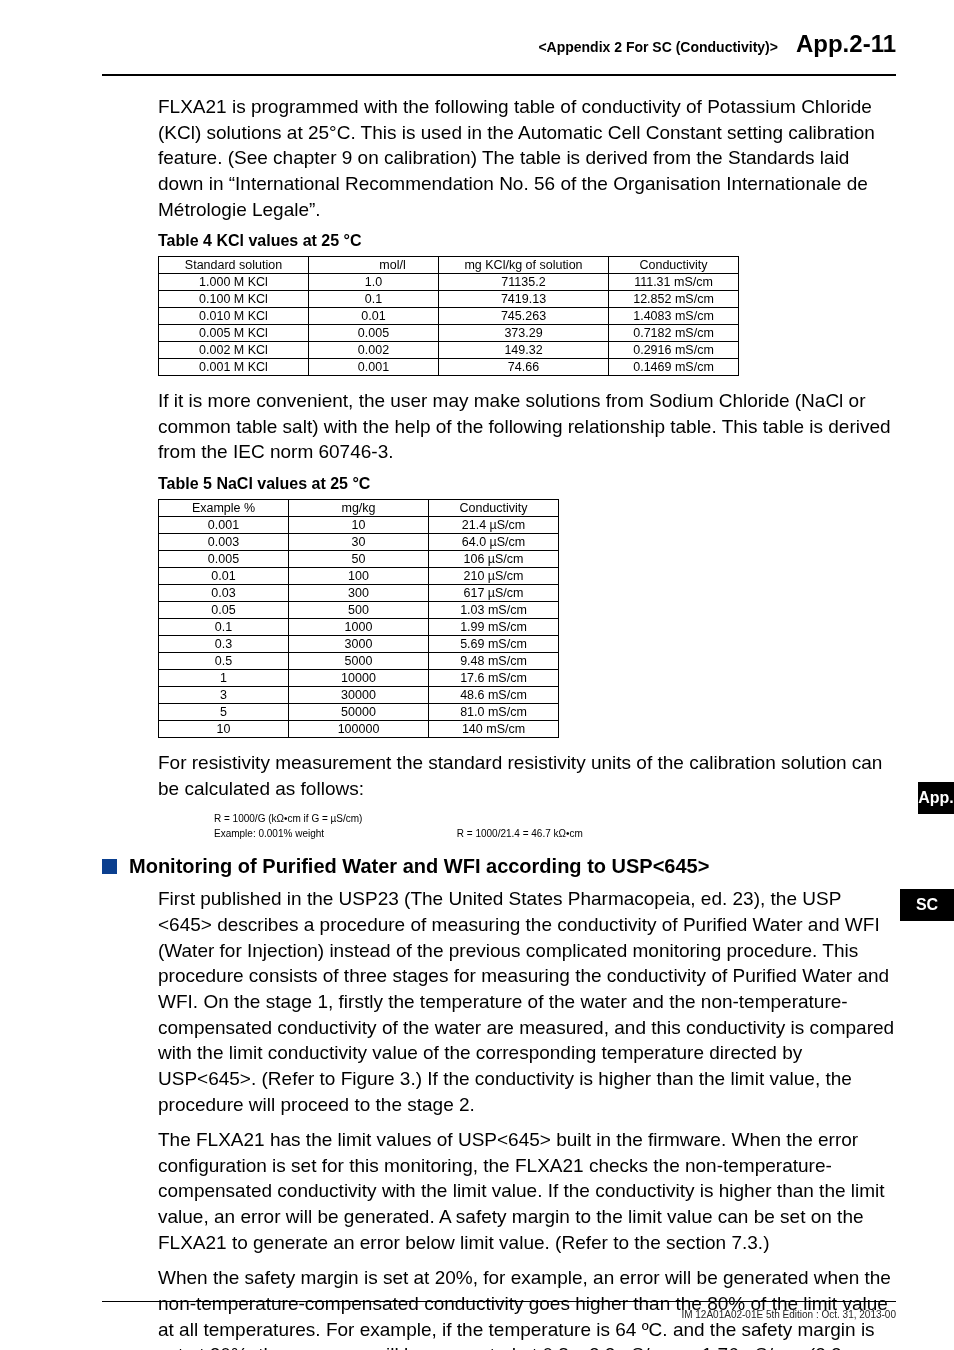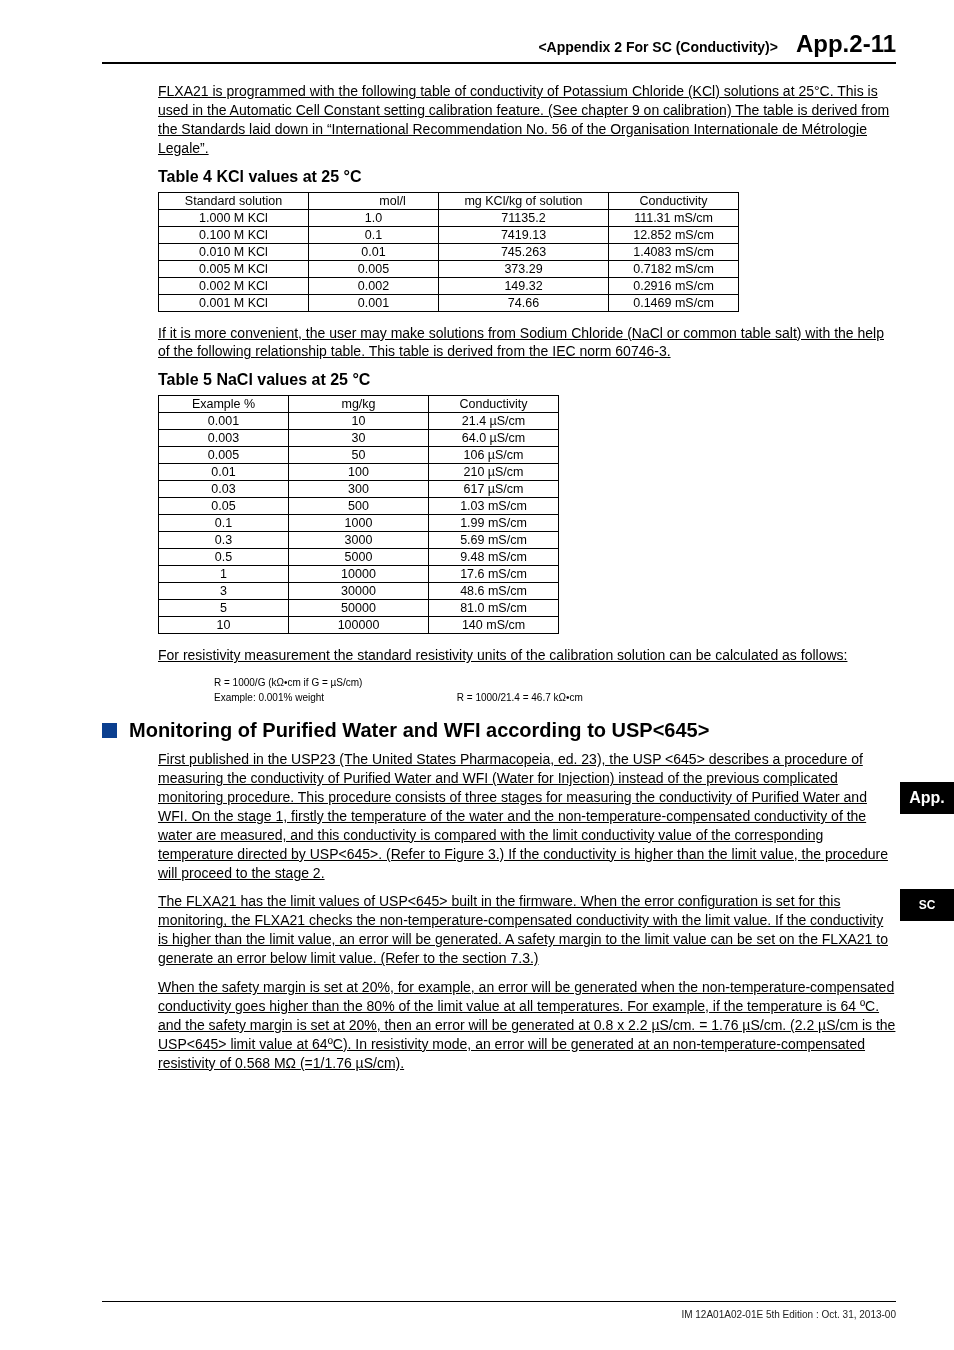--- a/index.html
+++ b/index.html
@@ -1,36 +1,36 @@
 <!DOCTYPE html>
 <html><head>
 <meta charset="utf-8">
 <style>
   * { box-sizing: border-box; margin: 0; padding: 0; }
   html, body { width: 954px; height: 1350px; font-family: Arial, Helvetica, sans-serif; background: #fff; color: #000; }
   .page { position: relative; width: 954px; height: 1350px; padding: 30px 58px 0 102px; }
-  .header { display: flex; justify-content: flex-end; align-items: baseline; border-bottom: 2px solid #000; padding-bottom: 4px; margin-bottom: 18px; }
+  .header { display: flex; justify-content: flex-end; align-items: baseline; border-bottom: 2px solid #000; padding-bottom: 16px; margin-bottom: 18px; }
   .header-section { font-size: 14px; font-weight: bold; margin-right: 18px; }
   .header-page { font-size: 24px; font-weight: bold; }
-  .body-text { font-size: 14px; line-height: 1.35; margin-bottom: 10px; margin-left: 56px; text-decoration: underline; }
+  .body-text { font-size: 19px; line-height: 1.35; margin-bottom: 10px; margin-left: 56px; }
   .table-caption { font-size: 16px; font-weight: bold; margin: 10px 0 6px 56px; }
   table { border-collapse: collapse; margin-left: 56px; margin-bottom: 12px; }
   th, td { border: 1px solid #000; font-size: 12.5px; padding: 1px 8px; }
   th { font-weight: normal; }
   .table4 th, .table4 td { }
   .table4 { }
   .table5 { }
   .center { text-align: center; }
   .formula { font-size: 10px; margin-left: 112px; line-height: 1.5; margin-bottom: 14px; }
   .section-heading { display: flex; align-items: center; margin: 6px 0 8px 0; }
   .sq { width: 15px; height: 15px; background: #0b3f8f; margin-right: 12px; flex-shrink: 0; }
   .section-heading h2 { font-size: 20px; font-weight: bold; }
   .side-tab { position: absolute; right: 0; background: #000; color: #fff; font-weight: bold; text-align: center; }
-  .tab-app { top: 782px; width: 54px; height: 32px; font-size: 16px; line-height: 32px; }
-  .tab-sc { top: 889px; width: 54px; height: 32px; font-size: 12px; line-height: 32px; }
+  .tab-app { top: 782px; width: 36px; height: 32px; font-size: 16px; line-height: 32px; }
+  .tab-sc { top: 889px; width: 54px; height: 32px; font-size: 16px; line-height: 32px; }
   .footer-rule { position: absolute; left: 102px; right: 58px; bottom: 48px; border-top: 1px solid #000; }
   .footer-text { position: absolute; right: 58px; bottom: 30px; font-size: 10px; color: #222; }
 </style>
 </head>
 <body>
 
 <div class="page">
 
   <div class="header">
     <span class="header-section">&lt;Appendix 2  For SC (Conductivity)&gt;</span>

